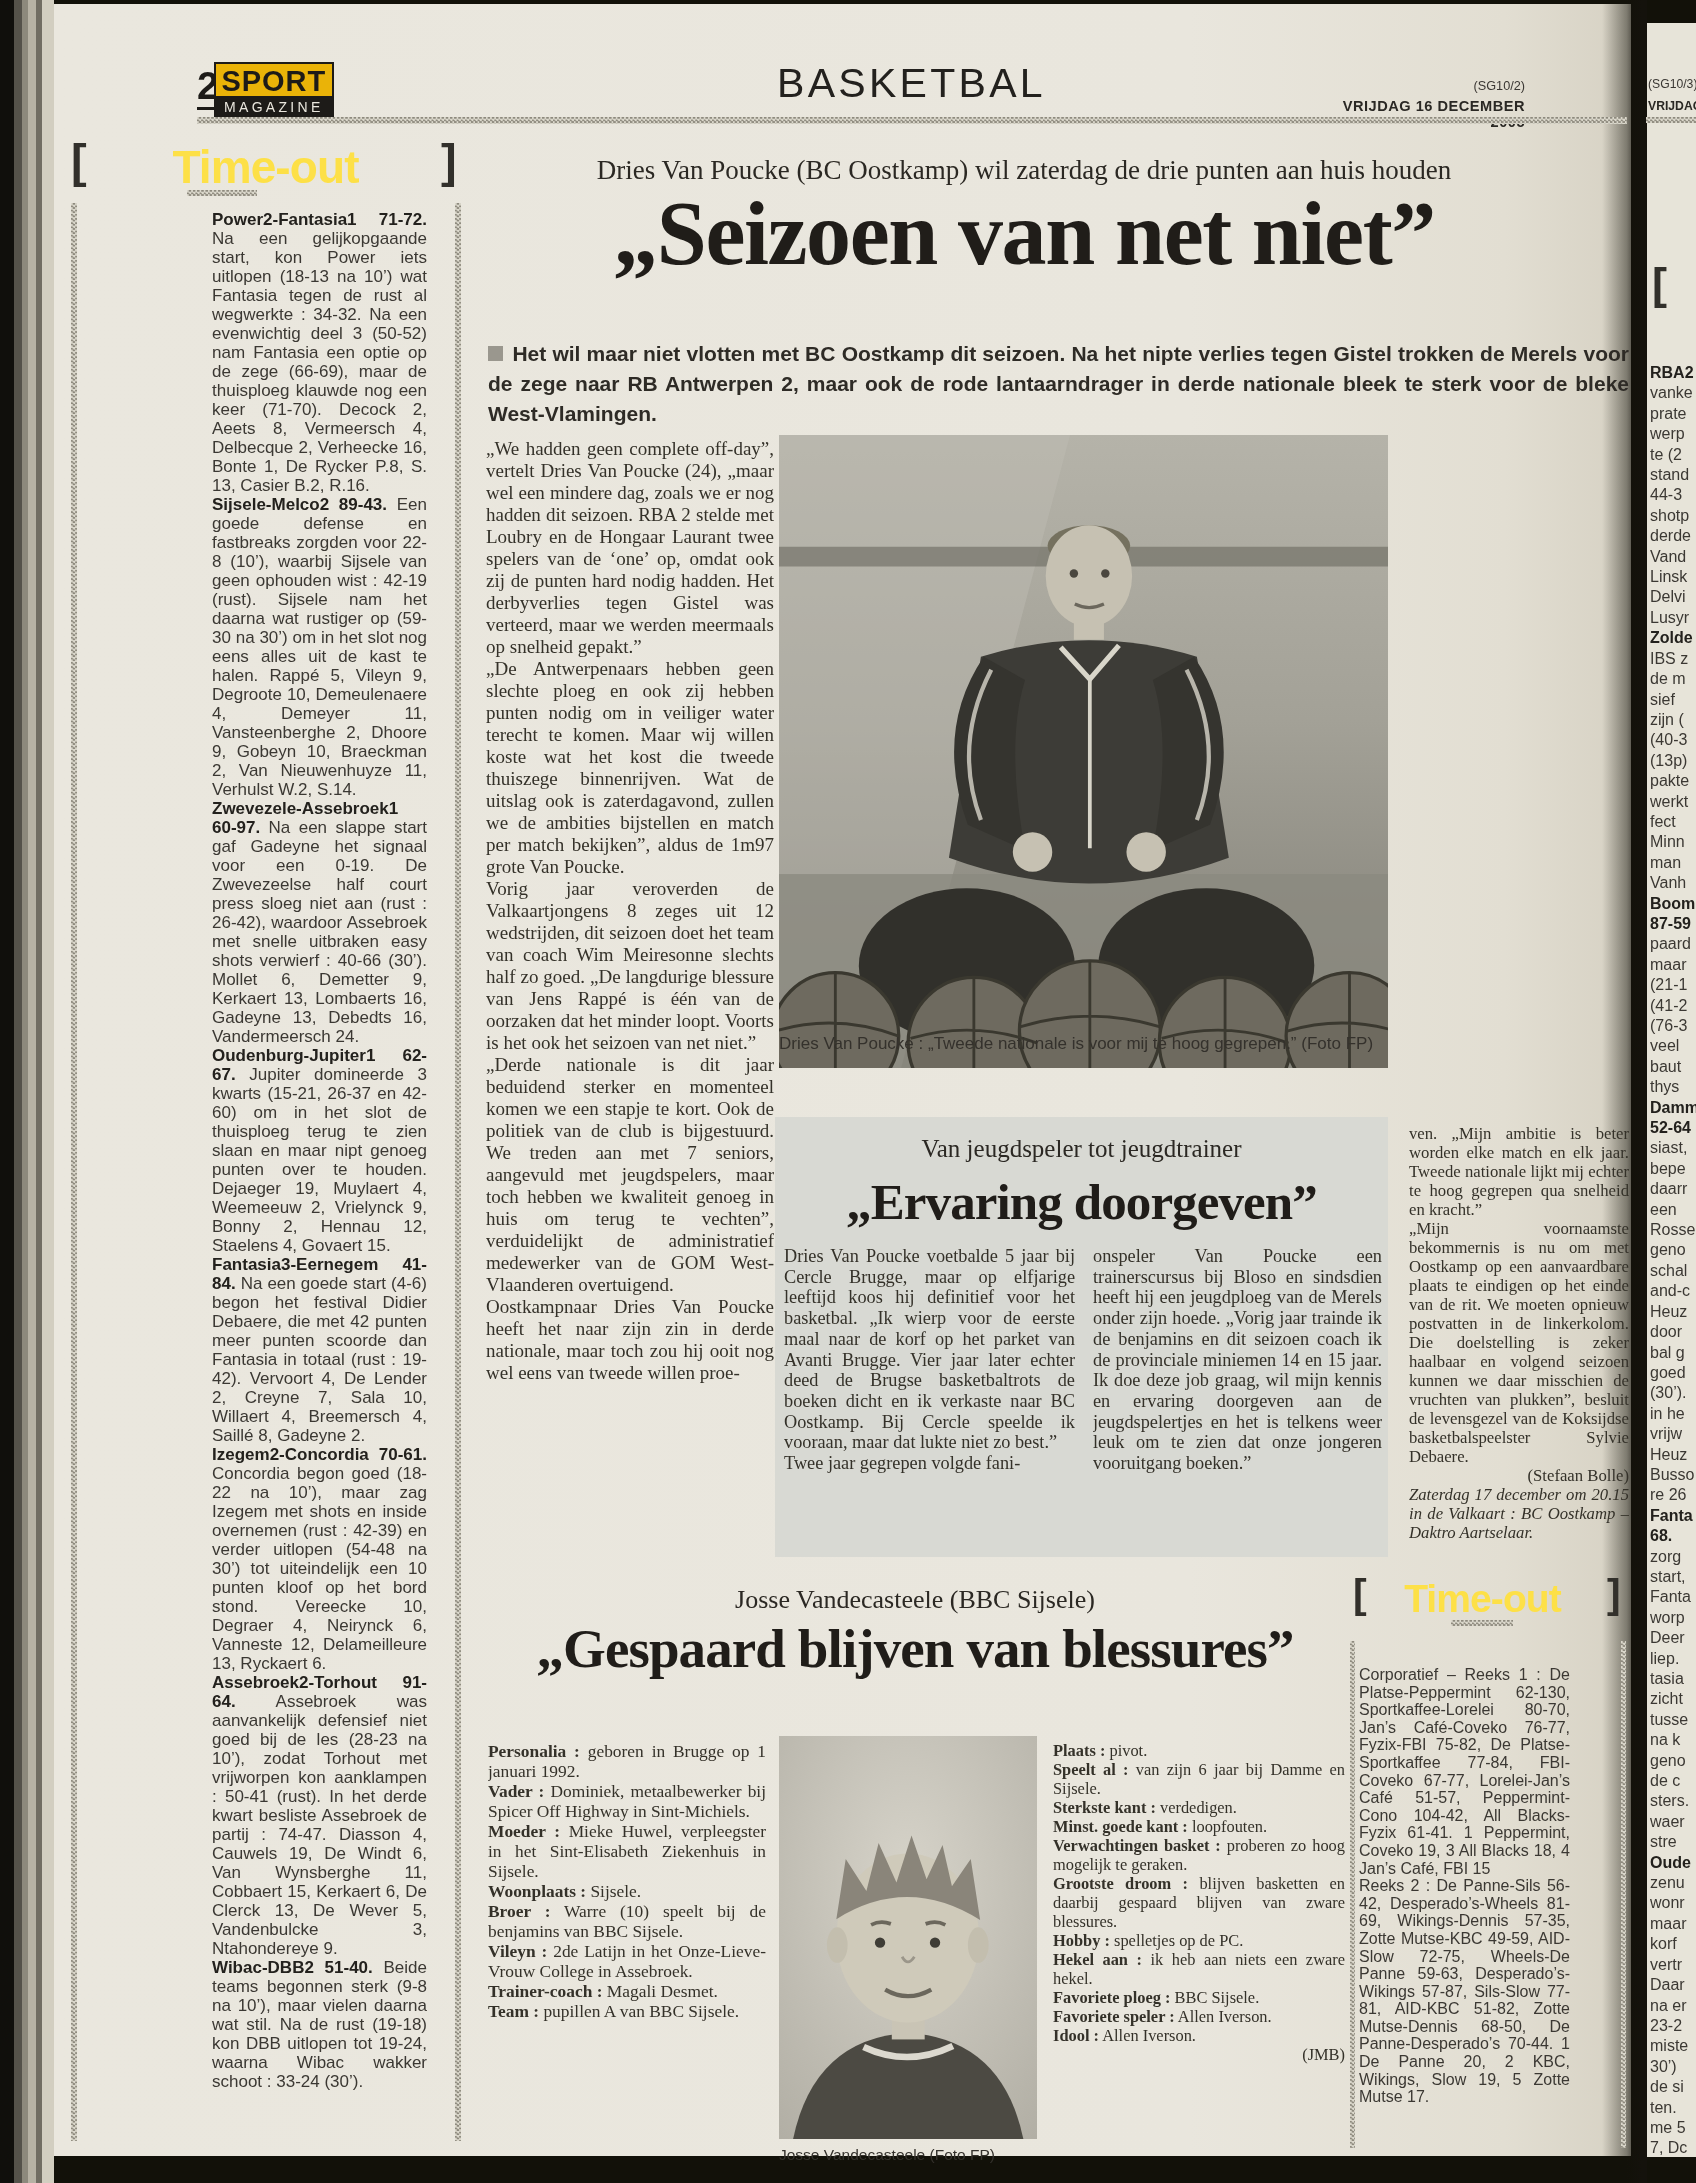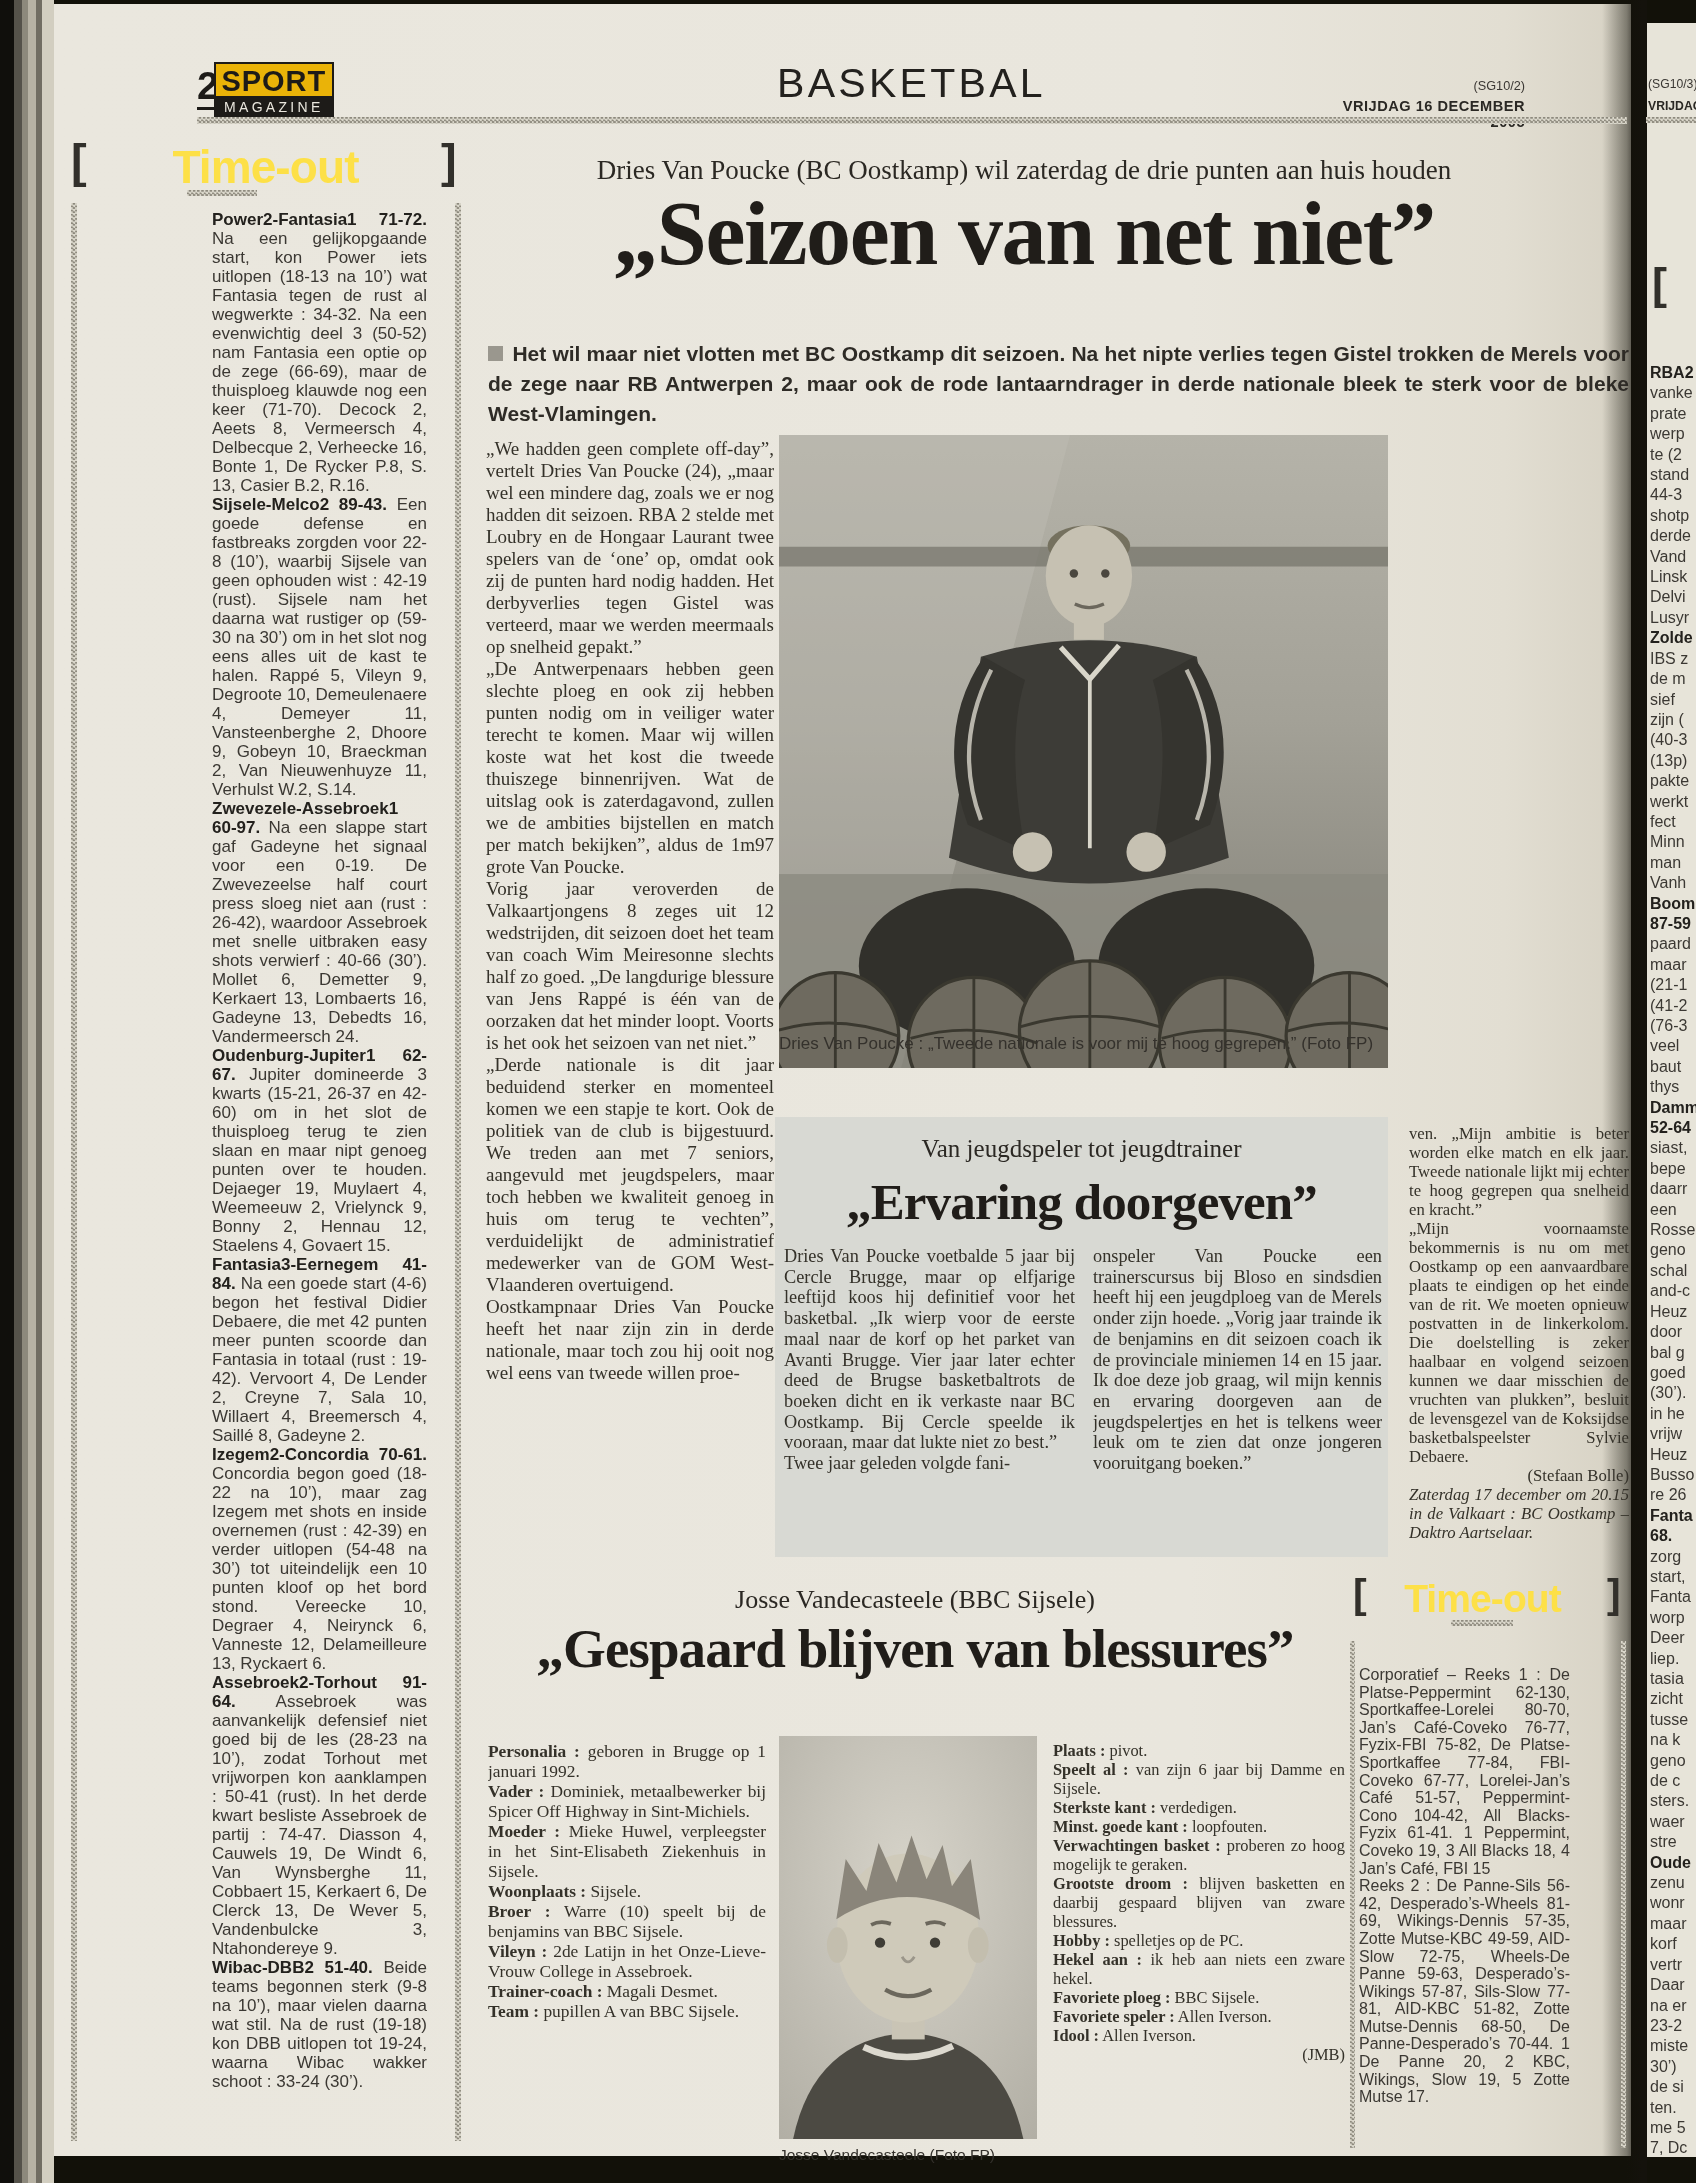--- a/index.html
+++ b/index.html
@@ -164,21 +164,21 @@
       </g>
     </svg>
   </div>
   <div class="abs caption sans" style="left:779px;top:1034px;width:609px;">Dries Van Poucke : „Tweede nationale is voor mij te hoog gegrepen.” (Foto FP)</div>
 
   <div class="abs expbox" style="left:775px;top:1117px;width:613px;height:440px;"></div>
   <div class="abs exp-kicker serif" style="left:775px;top:1135px;width:613px;">Van jeugdspeler tot jeugdtrainer</div>
   <div class="abs headline-l serif" style="left:775px;top:1173px;width:613px;">„Ervaring doorgeven”</div>
   <div class="abs body-serif serif clip" style="left:784px;top:1246px;width:291px;height:305px;font-size:18.3px;line-height:20.7px;">
       <p class="para">Dries Van Poucke voetbalde 5 jaar bij Cercle Brugge, maar op elfjarige leeftijd koos hij definitief voor het basketbal. „Ik wierp voor de eerste maal naar de korf op het parket van Avanti Brugge. Vier jaar later echter deed de Brugse basketbaltrots de boeken dicht en ik verkaste naar BC Oostkamp. Bij Cercle speelde ik vooraan, maar dat lukte niet zo best.”</p>
-      <p class="para">Twee jaar geleden volgde fani-</p>
+      <p class="para">Twee jaar gegrepen volgde fani-</p>
     </div>
   <div class="abs body-serif serif clip" style="left:1093px;top:1246px;width:289px;height:305px;font-size:18.3px;line-height:20.7px;">
       <p class="para">onspeler Van Poucke een trainerscursus bij Bloso en sindsdien heeft hij een jeugdploeg van de Merels onder zijn hoede. „Vorig jaar trainde ik de benjamins en dit seizoen coach ik de provinciale miniemen 14 en 15 jaar. Ik doe deze job graag, wil mijn kennis en ervaring doorgeven aan de jeugdspelertjes en het is telkens weer leuk om te zien dat onze jongeren vooruitgang boeken.”</p>
     </div>
 
   <div class="abs body-serif serif clip" style="left:1409px;top:1124px;width:220px;height:451px;font-size:16.7px;line-height:19px;">
     <div>
         <p class="para">ven. „Mijn ambitie is beter worden elke match en elk jaar. Tweede nationale lijkt mij echter te hoog gegrepen qua snelheid en kracht.”</p>
         <p class="para">„Mijn voornaamste bekommernis is nu om met Oostkamp op een aanvaardbare plaats te eindigen op het einde van de rit. We moeten opnieuw postvatten in de linkerkolom. Die doelstelling is zeker haalbaar en volgend seizoen kunnen we daar misschien de vruchten van plukken”, besluit de levensgezel van de Koksijdse basketbalspeelster Sylvie Debaere.</p>
       </div>

